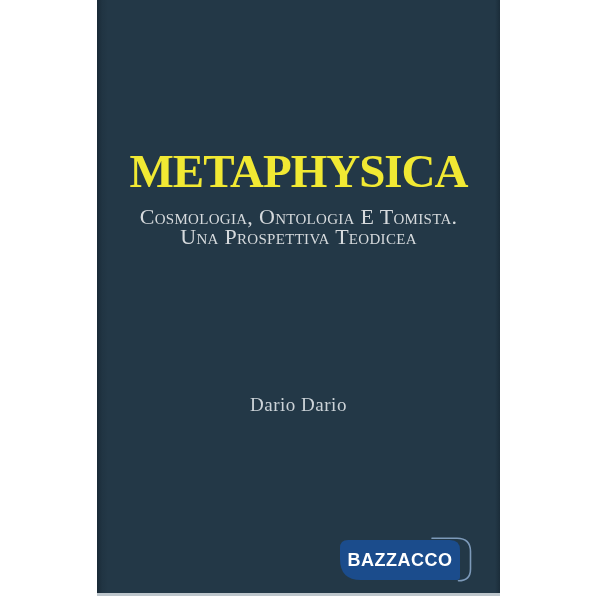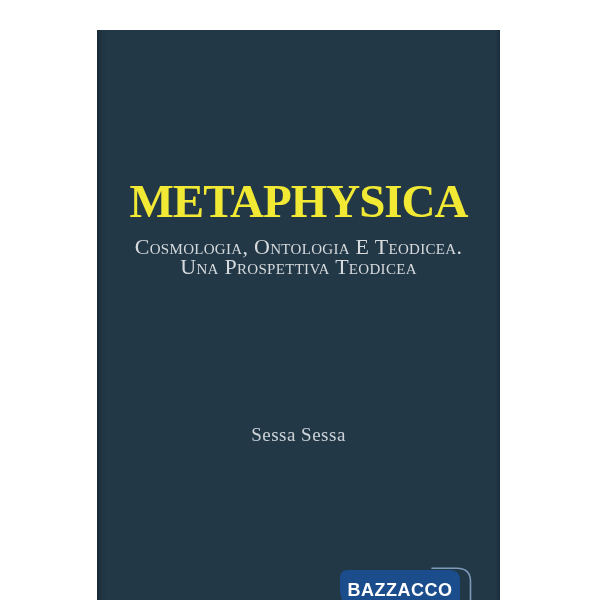--- a/index.html
+++ b/index.html
@@ -9,21 +9,20 @@
     height: 600px;
     background: #ffffff;
     font-family: "Liberation Serif", serif;
     overflow: hidden;
   }
   .stage {
     position: relative;
     width: 600px;
     height: 540px;
     background: #ffffff;
-    margin-top: 30px;
   }
   
   .cover {
     position: absolute;
     left: 97px;
     top: 0;
     width: 403px;
     height: 593px;
     background-color: #233847;
     background-image:
@@ -105,25 +104,25 @@
 </style>
 </head>
 <body>
 
 <div class="stage">
   <div class="cover">
 
     <h1 class="book-title">METAPHYSICA</h1>
 
     <div class="book-subtitle">
-      <div>Cosmologia, Ontologia E Teodicea.</div>
+      <div>Cosmologia, Ontologia E Tomista.</div>
       <div>Una Prospettiva Teodicea</div>
     </div>
 
-    <div class="author">Sessa Sessa</div>
+    <div class="author">Dario Dario</div>
 
     <div class="publisher-logo">
       <svg width="135" height="46" viewBox="0 0 135 46">
 
         <path d="M 94 1.2 L 119 1.2 Q 132.5 1.2 132.5 14.5 L 132.5 32 Q 132.5 43.8 120.5 43.8" fill="none" stroke="#7d9aba" stroke-width="1.6" stroke-linecap="round"></path>
 
         <path d="M 10 3 L 112 3 Q 122 3 122 13 L 122 40 Q 122 43 119 43 L 23 43 Q 2 43 2 22 L 2 11 Q 2 3 10 3 Z" fill="#1b4c8c"></path>
       </svg>
       <div class="publisher-text">BAZZACCO</div>
     </div>

